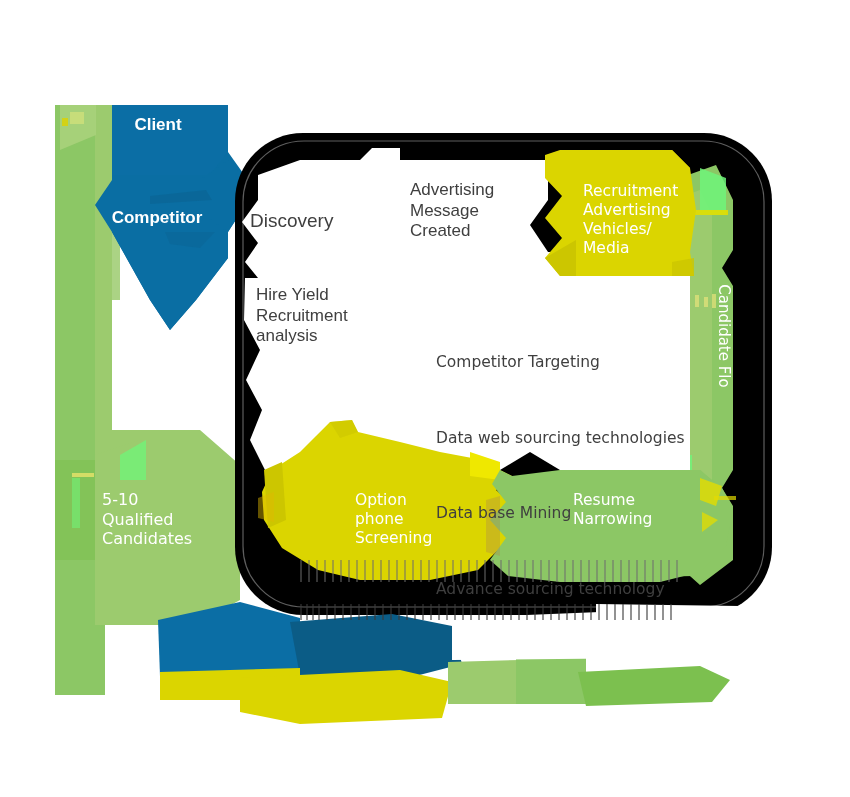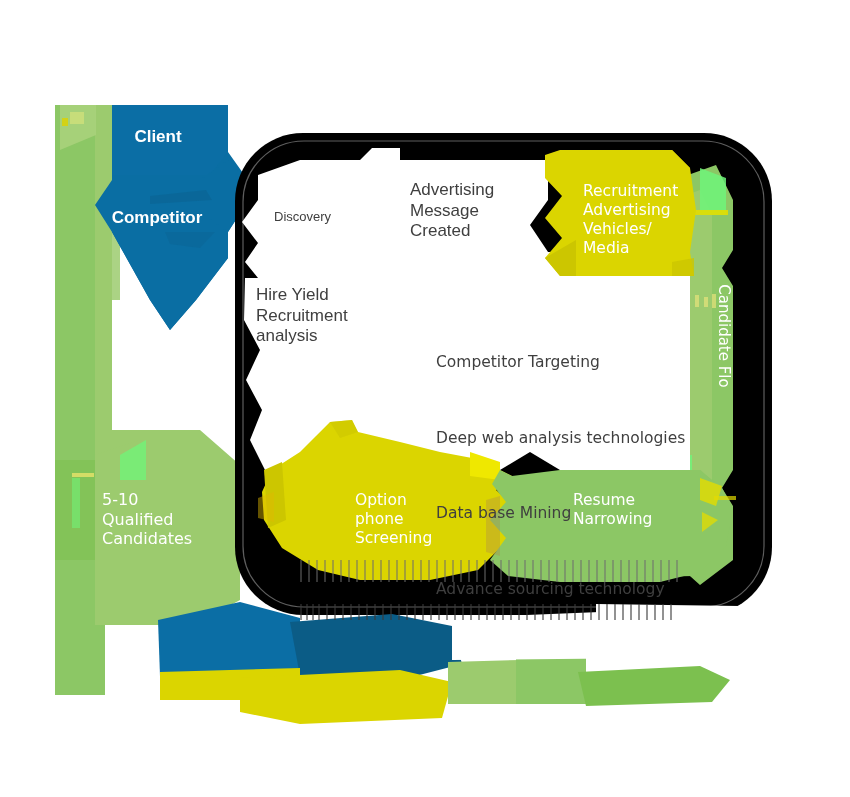--- a/index.html
+++ b/index.html
@@ -15,25 +15,25 @@
   
   .lbl{position:absolute;white-space:pre;line-height:1.22;}
 
   .lbl-white{color:#ffffff;}
   .lbl-dark{color:#3f3f3f;}
 
   
   .f-hum{font-family:"DejaVu Sans", sans-serif;}
   .f-arial{font-family:"Liberation Sans", sans-serif;}
 
-  .t-client{left:98px;top:127px;width:120px;text-align:center;font-size:17px;font-weight:700;}
+  .t-client{left:98px;top:115px;width:120px;text-align:center;font-size:17px;font-weight:700;}
   .t-requisition{left:82px;top:208px;width:150px;text-align:center;font-size:17px;font-weight:700;}
   .t-qualified{left:102px;top:490px;width:160px;font-size:16px;font-weight:400;}
 
-  .t-discovery{left:274px;top:209px;font-size:13px;}
+  .t-discovery{left:250px;top:209px;font-size:19px;}
   .t-advmsg{left:410px;top:180px;font-size:17px;}
   .t-hireyield{left:256px;top:285px;font-size:17px;}
 
   .t-recrad{left:583px;top:182px;font-size:15.5px;font-weight:400;}
 
   .t-option{left:355px;top:491px;font-size:15.5px;}
   .t-resume{left:573px;top:491px;font-size:15.5px;}
 
   .t-bullets{left:416px;top:315px;font-size:15.5px;margin-left:20px;}
   .t-bullets div{margin-bottom:19px;}
@@ -302,20 +302,20 @@
 
   <div class="lbl lbl-white f-hum t-option">Option
 phone
 Screening</div>
 
   <div class="lbl lbl-white f-hum t-resume">Resume
 Narrowing</div>
 
   <div class="lbl lbl-dark f-hum t-bullets">
     <div>Competitor Targeting</div>
-    <div>Deep web analysis technologies</div>
+    <div>Data web sourcing technologies</div>
     <div>Data base Mining</div>
     <div>Advance sourcing technology</div>
   </div>
 
   <div class="t-candflow f-hum">Candidate Flo</div>
 
 </div>
 
 </body></html>

